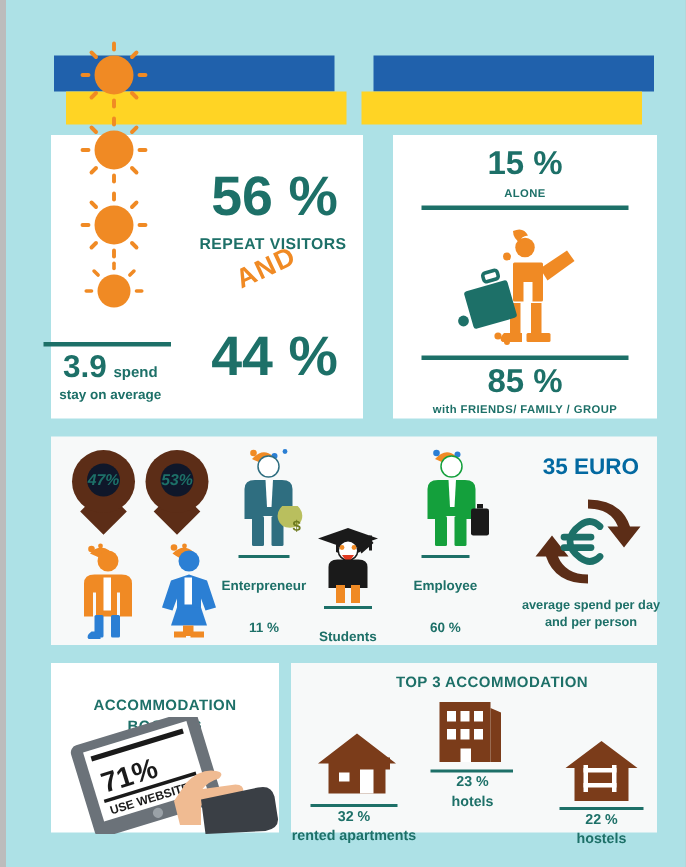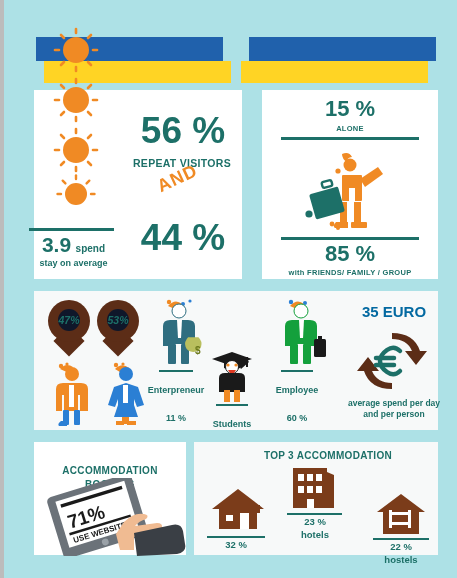--- a/index.html
+++ b/index.html
@@ -398,20 +398,21 @@
       <g fill="#7b3c1a">
         <path d="M28 2 L2 22 l7 0 l0 20 l38 0 l0 -20 l7 0 z"></path>
         <rect x="42" y="18" width="8" height="8"></rect>
       </g>
       <rect x="16" y="28" width="7" height="6" fill="#ffffff"></rect>
       <rect x="30" y="26" width="9" height="16" fill="#ffffff"></rect>
     </svg>
   </div>
   <div class="acc-line" style="left:203px;top:536px;width:58px;"></div>
   <div class="acc-num" style="left:197px;top:539px;width:70px;">32 %</div>
+  <div class="acc-lab" style="left:182px;top:552px;width:100px;">rented apartments</div>
 
   <div class="acc-icon" style="left:285px;top:466px;">
     <svg width="50" height="42" viewBox="0 0 50 42">
       <g fill="#7b3c1a">
         <rect x="4" y="2" width="34" height="40"></rect>
         <path d="M38 6 l7 3 l0 33 l-7 0 z"></path>
       </g>
       <g fill="#ffffff">
         <rect x="9" y="8" width="6" height="7"></rect>
           <rect x="18" y="8" width="6" height="7"></rect>

